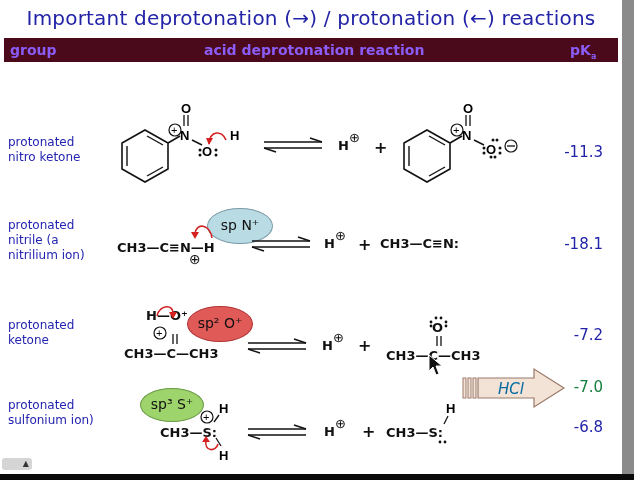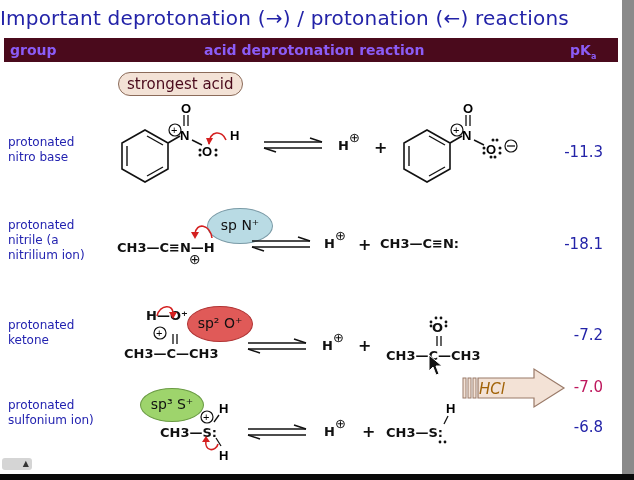--- a/index.html
+++ b/index.html
@@ -1,20 +1,20 @@
 <!DOCTYPE html>
 <html><head>
 <meta charset="utf-8">
 <style>
   html,body{margin:0;padding:0;}
   body{width:634px;height:480px;background:#000;position:relative;overflow:hidden;font-family:"DejaVu Sans",sans-serif;}
   #slide{position:absolute;left:0;top:0;width:622px;height:474px;background:#fff;overflow:hidden;}
   #rightbar{position:absolute;left:622px;top:0;width:12px;height:480px;background:#8a8a8a;}
   #bottombar{position:absolute;left:0;top:474px;width:634px;height:6px;background:#0a0a0a;}
-  .title{position:absolute;left:0;top:6px;width:622px;text-align:left;color:#2323a8;font-size:20px;font-weight:normal;letter-spacing:0.2px;}
+  .title{position:absolute;left:0;top:6px;width:622px;text-align:center;color:#2323a8;font-size:20px;font-weight:normal;letter-spacing:0.2px;}
   .hdr{position:absolute;left:4px;top:38px;width:614px;height:24px;background:#4a0a1c;color:#8b5cf6;font-size:14px;font-weight:bold;}
   .hdr span{position:absolute;top:4px;}
   .pill{position:absolute;border:1.5px solid #8b6b5a;background:#f3e2d6;border-radius:12px;color:#4a0a1c;font-size:15px;padding:1px 8px;height:20px;line-height:20px;}
   .grp{position:absolute;color:#2323b0;font-size:12px;line-height:15px;font-weight:normal;}
   .pka{position:absolute;color:#2323a8;font-size:15px;width:60px;text-align:right;}
   .chem{position:absolute;font-size:13px;font-weight:bold;color:#111;white-space:nowrap;}
   .oval{position:absolute;border-radius:50%;font-size:14px;color:#111;text-align:center;}
   svg{position:absolute;overflow:visible;}
   .hcl{position:absolute;}
   .scrollctl{position:absolute;left:2px;top:458px;width:30px;height:12px;background:#d5d5d5;border-radius:3px;font-size:8px;color:#333;text-align:right;padding-right:3px;box-sizing:border-box;line-height:12px;}
@@ -25,25 +25,24 @@
 <div id="slide">
 
   <div class="title">Important deprotonation (→) / protonation (←) reactions</div>
 
   <div class="hdr">
     <span style="left:6px;">group</span>
     <span style="left:200px;">acid deprotonation reaction</span>
     <span style="left:566px;"><span style="position:static">pK</span><sub style="font-size:8px;">a</sub></span>
   </div>
 
-  <div class="pill" style="left:118px;top:72px;">strongest acid</div>
 
   <div class="grp" style="left:8px;top:135px;">
     <div>protonated</div>
-    <div>nitro base</div>
+    <div>nitro ketone</div>
   </div>
 
   <svg style="left:118px;top:100px;" width="140" height="90">
     <polygon points="27,30 50,43 50,69 27,82 4,69 4,43" fill="none" stroke="#111" stroke-width="1.6"></polygon>
     <line x1="9" y1="46" x2="9" y2="66" stroke="#111" stroke-width="1.4"></line>
     <line x1="29" y1="76" x2="45" y2="67" stroke="#111" stroke-width="1.4"></line>
     <line x1="29" y1="36" x2="45" y2="45" stroke="#111" stroke-width="1.4"></line>
     <line x1="50" y1="43" x2="62" y2="36" stroke="#111" stroke-width="1.6"></line>
     <text x="62" y="40" font-size="13" font-weight="bold" font-family="Liberation Sans, sans-serif">N</text>
     <circle cx="57" cy="30" r="6" fill="none" stroke="#111" stroke-width="1.2"></circle>
@@ -166,22 +165,22 @@
     <path d="M1,1 L1,17 L5,13 L8,21 L11,20 L8,12 L14,12 Z" fill="#111" stroke="#fff" stroke-width="1"></path>
   </svg>
   <div class="pka" style="left:543px;top:326px;">-7.2</div>
 
   <svg class="hcl" style="left:462px;top:368px;" width="106" height="40">
     <rect x="1" y="10" width="3" height="20" fill="#f3e2d6" stroke="#9a7a68" stroke-width="1"></rect>
     <rect x="6" y="10" width="3" height="20" fill="#f3e2d6" stroke="#9a7a68" stroke-width="1"></rect>
     <rect x="11" y="10" width="3" height="20" fill="#f3e2d6" stroke="#9a7a68" stroke-width="1"></rect>
     <path d="M16,10 L72,10 L72,1 L102,20 L72,39 L72,30 L16,30 Z" fill="#f3e2d6" stroke="#9a7a68" stroke-width="1.2"></path>
   </svg>
-  <div class="chem" style="left:479px;top:380px;font-weight:normal;font-style:italic;font-size:15px;color:#a16207;">HCl</div>
-  <div class="pka" style="left:543px;top:378px;color:#be185d;">-7.0</div>
+  <div class="chem" style="left:498px;top:380px;font-weight:normal;font-style:italic;font-size:15px;color:#0369a1;">HCl</div>
+  <div class="pka" style="left:543px;top:378px;color:#15803d;">-7.0</div>
 
   <div class="grp" style="left:8px;top:398px;">
     <div>protonated</div>
     <div>sulfonium ion)</div>
   </div>
 
   <div class="oval" style="left:140px;top:388px;width:62px;height:32px;background:#9ed46c;border:1.5px solid #6a9a44;line-height:30px;">sp³ S⁺</div>
   <div class="chem" style="left:160px;top:425px;">CH3—S:</div>
   <svg style="left:194px;top:400px;" width="40" height="62">
     <text x="25" y="13" font-size="13" font-weight="bold" font-family="Liberation Sans, sans-serif">H</text>

